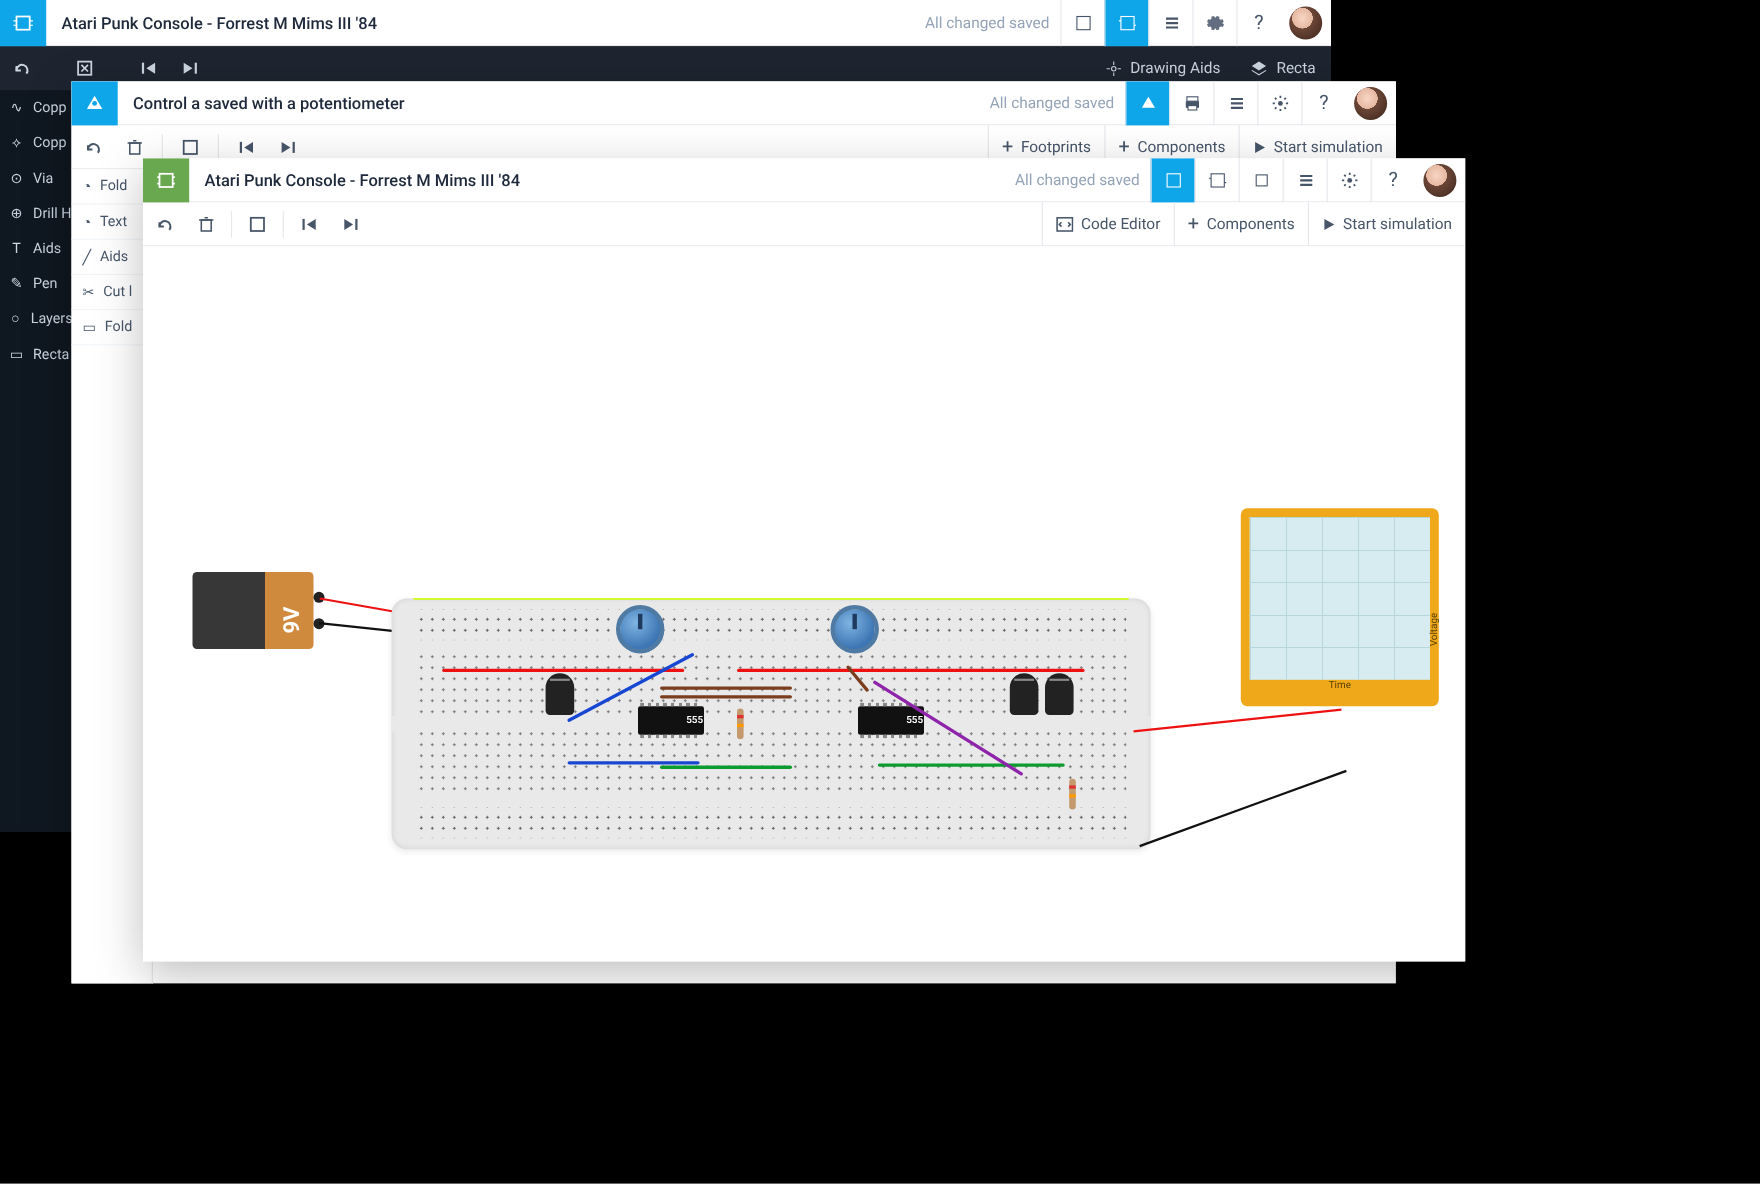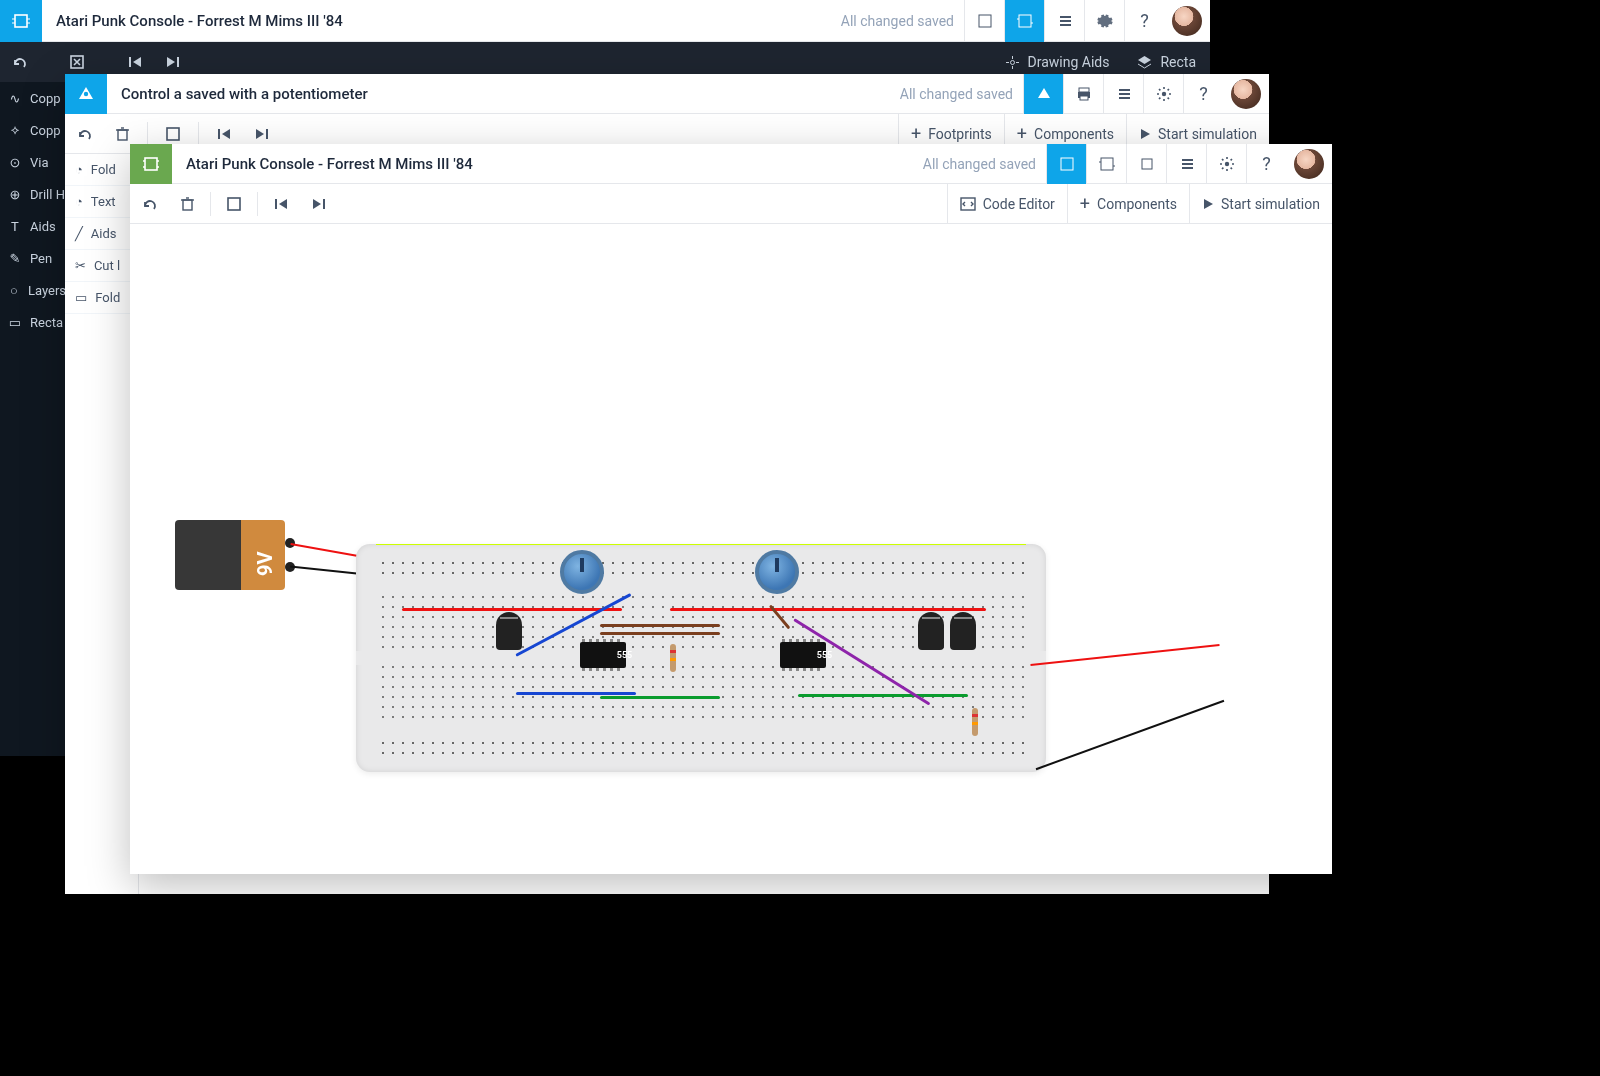--- a/index.html
+++ b/index.html
@@ -109,21 +109,21 @@
   border:4px solid #4f7aa3;
 }
 .pot .notch { position:absolute; left:50%; top:4px; width:4px; height:14px; background:#1e3a5f; transform:translateX(-50%);}
 .pot1{ left:430px; top:326px;} .pot2{ left:625px; top:326px;}
 
 .cap { position:absolute; width:26px; height:38px; background:#222; border-radius:13px 13px 4px 4px;}
 .cap::after{content:"";position:absolute;top:5px;left:4px;right:4px;height:2px;background:#888;}
 .cap1{left:366px;top:388px;} .cap2{left:788px;top:388px;} .cap3{left:820px;top:388px;}
 
 .chip {
-  position:absolute; width:46px; height:26px; background:#111; border-radius:2px;
+  position:absolute; width:60px; height:26px; background:#111; border-radius:2px;
   display:flex;align-items:center;justify-content:center;color:#fff;font-size:9px;font-weight:600;padding-left:43px;
 }
 .chip::before,.chip::after{content:"";position:absolute;left:2px;right:2px;height:3px;background:repeating-linear-gradient(to right,#888 0,#888 3px, transparent 3px, transparent 7px);}
 .chip::before{top:-3px;} .chip::after{bottom:-3px;}
 .chip1{left:450px;top:418px;} .chip2{left:650px;top:418px;}
 
 .resistor { position:absolute; width:6px; height:28px; background:linear-gradient(#c49a6c,#c49a6c); border-radius:3px;}
 .resistor::before{content:"";position:absolute;left:0;right:0;top:6px;height:3px; background:#d33;}
 .resistor::after{content:"";position:absolute;left:0;right:0;top:14px;height:3px;background:#f90;}
 .res1{left:540px;top:420px;} .res2{left:842px;top:484px;}
@@ -568,17 +568,22 @@
       <div class="wire v w-black wb4"></div>
       <div class="wire w-blue wblue1"></div>
       <div class="wire w-blue wblue2"></div>
       <div class="wire w-green wg1"></div>
       <div class="wire w-green wg2"></div>
       <div class="wire w-brown wbr1"></div>
       <div class="wire w-brown wbr2"></div>
       <div class="wire w-brown wbr3"></div>
       <div class="wire w-purple wp1"></div>
 
+      <div class="scope">
+        <div class="scope-screen"></div>
+        <div class="scope-xlabel">Time</div>
+        <div class="scope-ylabel">Voltage</div>
+      </div>
       <div class="conn csc-r"></div>
       <div class="conn csc-b"></div>
     </div>
   </div>
 </div>
 
 </body></html>

